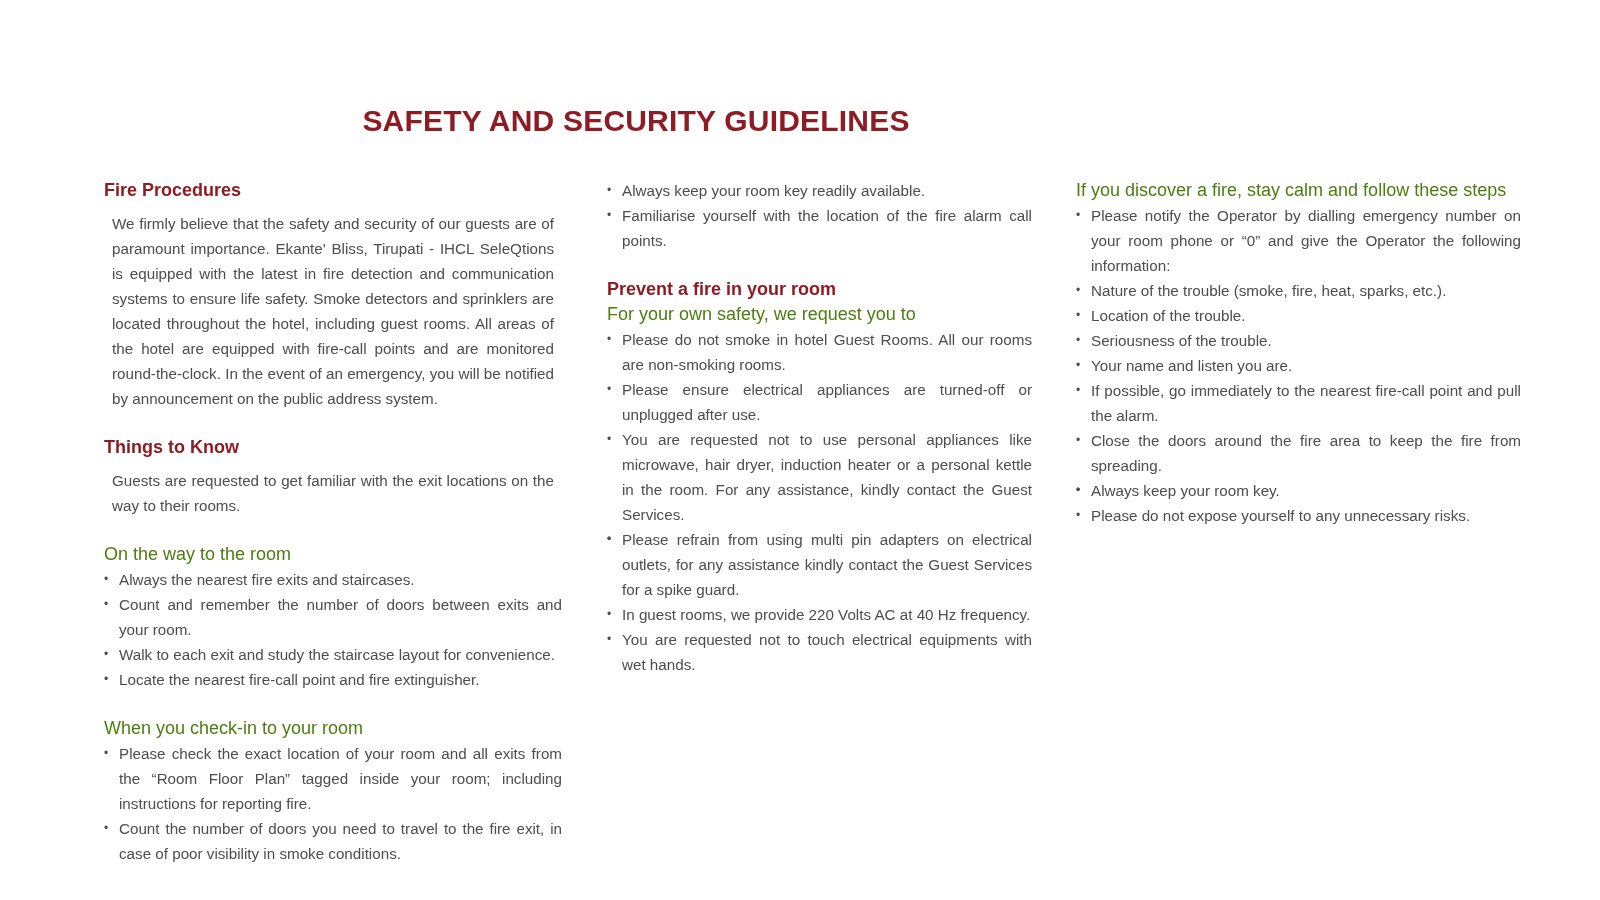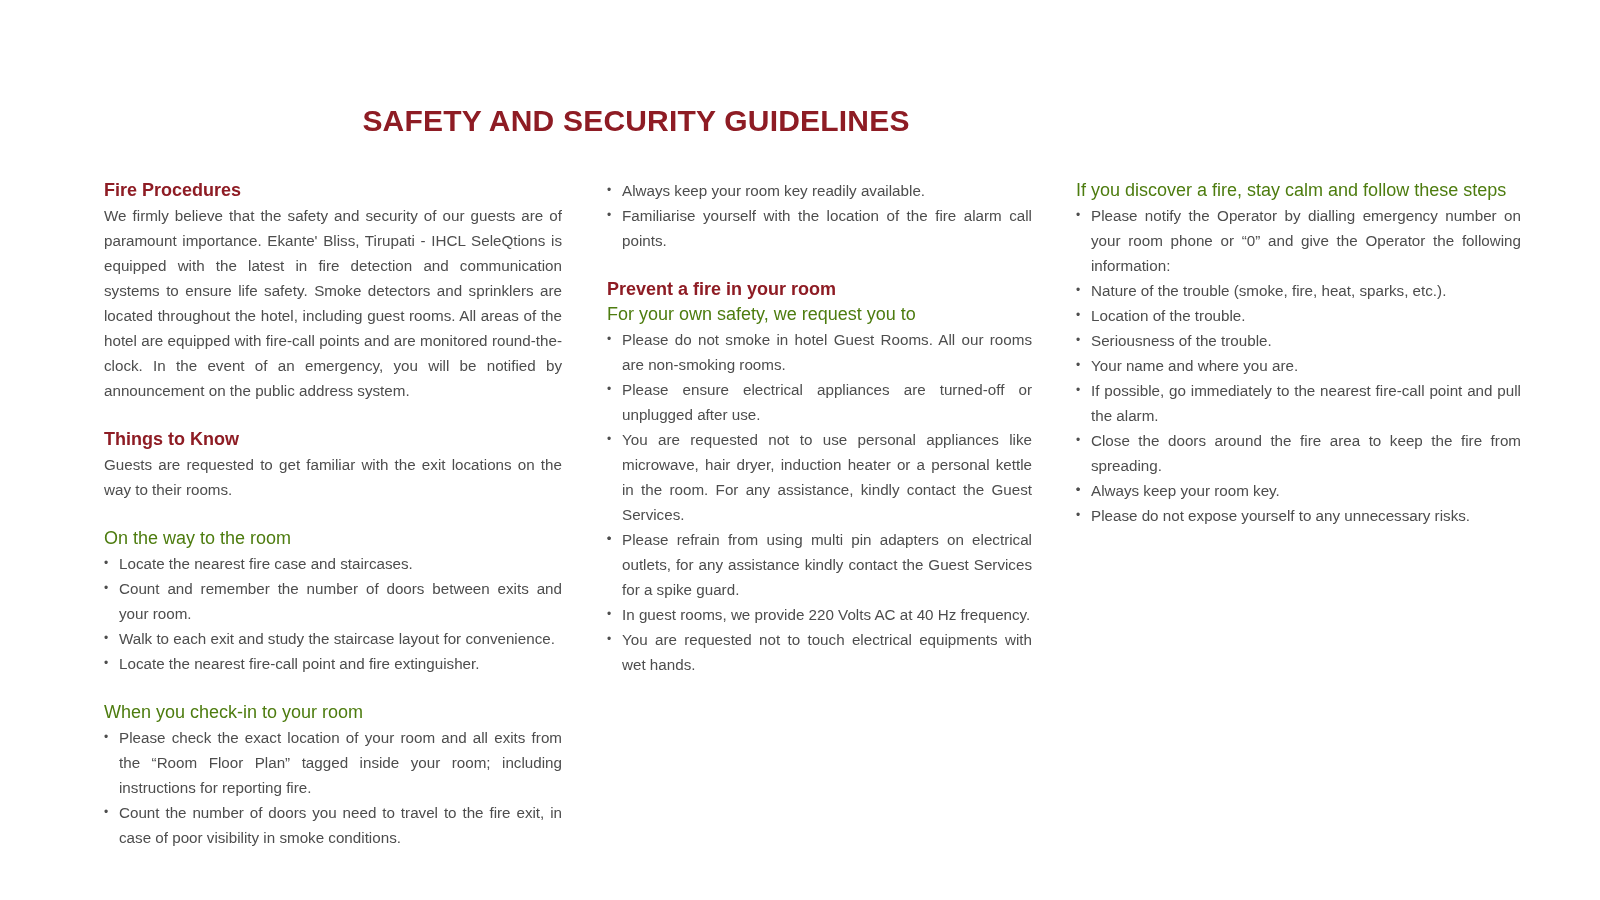--- a/index.html
+++ b/index.html
@@ -48,21 +48,21 @@
     }
     .section h2.bold { font-weight: bold; font-size: 18px; }
     .section h3 {
       margin: 0;
       font-size: 18px;
       line-height: 25px;
       font-weight: normal;
       color: #4d7c0f;
     }
     .section p {
-      margin: 0;
+      margin: 8px;
       text-align: justify;
     }
     ul.bullets {
       list-style: none;
       margin: 0;
       padding: 0;
     }
     ul.bullets li {
       position: relative;
       padding-left: 15px;
@@ -87,21 +87,21 @@
     <h2 class="bold">Fire Procedures</h2>
     <p>We firmly believe that the safety and security of our guests are of paramount importance. Ekante' Bliss, Tirupati - IHCL SeleQtions is equipped with the latest in fire detection and communication systems to ensure life safety. Smoke detectors and sprinklers are located throughout the hotel, including guest rooms. All areas of the hotel are equipped with fire-call points and are monitored round-the-clock. In the event of an emergency, you will be notified by announcement on the public address system.</p>
   </div>
   <div class="section">
     <h2 class="bold">Things to Know</h2>
     <p>Guests are requested to get familiar with the exit locations on the way to their rooms.</p>
   </div>
   <div class="section">
     <h3>On the way to the room</h3>
     <ul class="bullets">
-        <li><span class="bullet">•</span><span>Locate the nearest fire case and staircases.</span></li>
+        <li><span class="bullet">•</span><span>Always the nearest fire exits and staircases.</span></li>
         <li><span class="bullet">•</span><span>Count and remember the number of doors between exits and your room.</span></li>
         <li><span class="bullet">•</span><span>Walk to each exit and study the staircase layout for convenience.</span></li>
         <li><span class="bullet">•</span><span>Locate the nearest fire-call point and fire extinguisher.</span></li>
       </ul>
   </div>
   <div class="section">
     <h3>When you check-in to your room</h3>
     <ul class="bullets">
         <li><span class="bullet">•</span><span>Please check the exact location of your room and all exits from the “Room Floor Plan” tagged inside your room; including instructions for reporting fire.</span></li>
         <li><span class="bullet">•</span><span>Count the number of doors you need to travel to the fire exit, in case of poor visibility in smoke conditions.</span></li>
@@ -132,21 +132,21 @@
 </div>
 
 <div class="column col-3">
   <div class="section">
     <h3>If you discover a fire, stay calm and follow these steps</h3>
     <ul class="bullets">
         <li><span class="bullet">•</span><span>Please notify the Operator by dialling emergency number on your room phone or “0” and give the Operator the following information:</span></li>
         <li><span class="bullet">•</span><span>Nature of the trouble (smoke, fire, heat, sparks, etc.).</span></li>
         <li><span class="bullet">•</span><span>Location of the trouble.</span></li>
         <li><span class="bullet">•</span><span>Seriousness of the trouble.</span></li>
-        <li><span class="bullet">•</span><span>Your name and where you are.</span></li>
+        <li><span class="bullet">•</span><span>Your name and listen you are.</span></li>
         <li><span class="bullet">•</span><span>If possible, go immediately to the nearest fire-call point and pull the alarm.</span></li>
         <li><span class="bullet">•</span><span>Close the doors around the fire area to keep the fire from spreading.</span></li>
         <li><span class="bullet">•</span></li>
         <li><span class="bullet">•</span><span>Always keep your room key.</span></li>
         <li><span class="bullet">•</span><span>Please do not expose yourself to any unnecessary risks.</span></li>
       </ul>
   </div>
 </div>
 
 </body></html>

